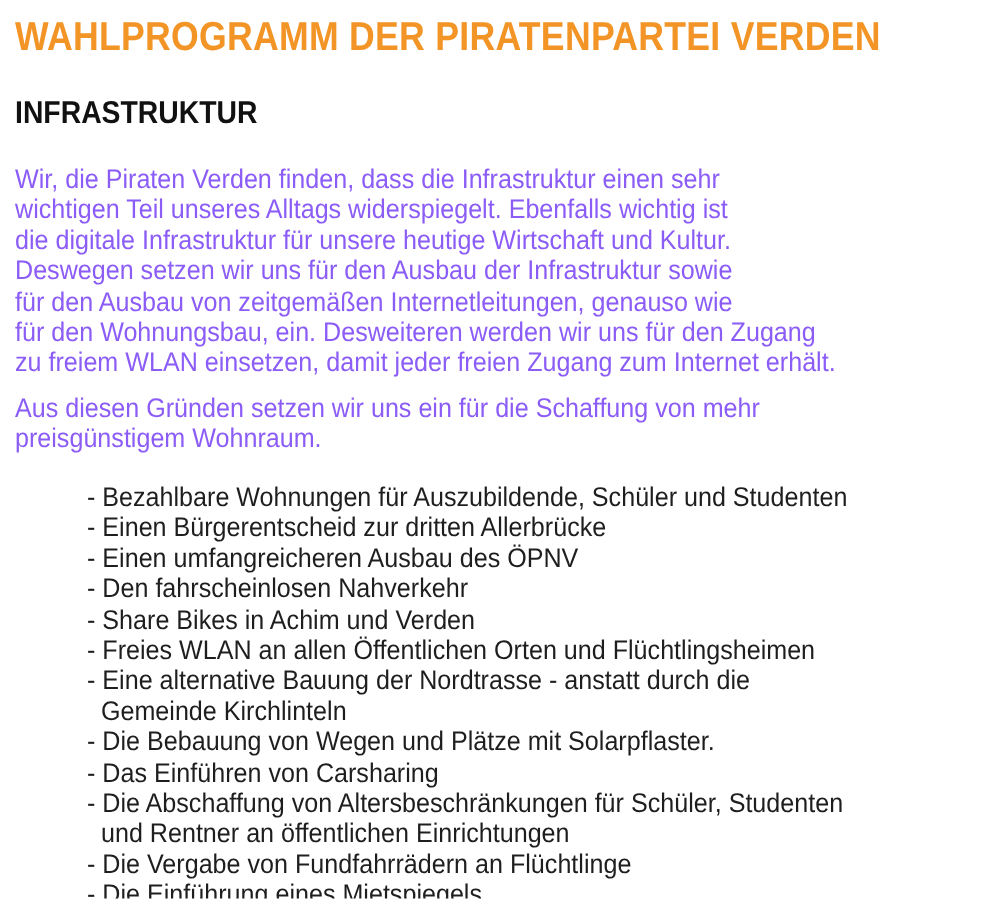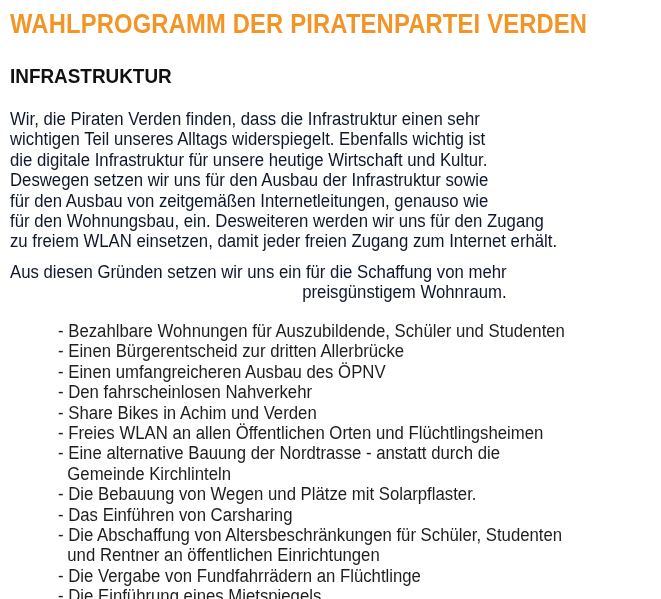--- a/index.html
+++ b/index.html
@@ -43,30 +43,30 @@
       white-space: nowrap;
       transform: scaleX(0.9);
       transform-origin: left top;
     }
     .para {
       position: absolute;
       left: 10px;
       margin: 0;
       font-size: 18px;
       line-height: 20.4px;
-      color: #0f172a;
+      color: #8b5cf6;
       white-space: nowrap;
     }
     .para .line {
       display: block;
       transform: scaleX(0.93);
       transform-origin: left top;
     }
     .para-1 { top: 109px; }
-    .para-2 { top: 262px; text-align: right; }
+    .para-2 { top: 262px; }
     .list {
       position: absolute;
       left: 58px;
       top: 321px;
       margin: 0;
       padding: 0;
       list-style: none;
       font-size: 18px;
       line-height: 20.4px;
       color: #1e1e1e;

